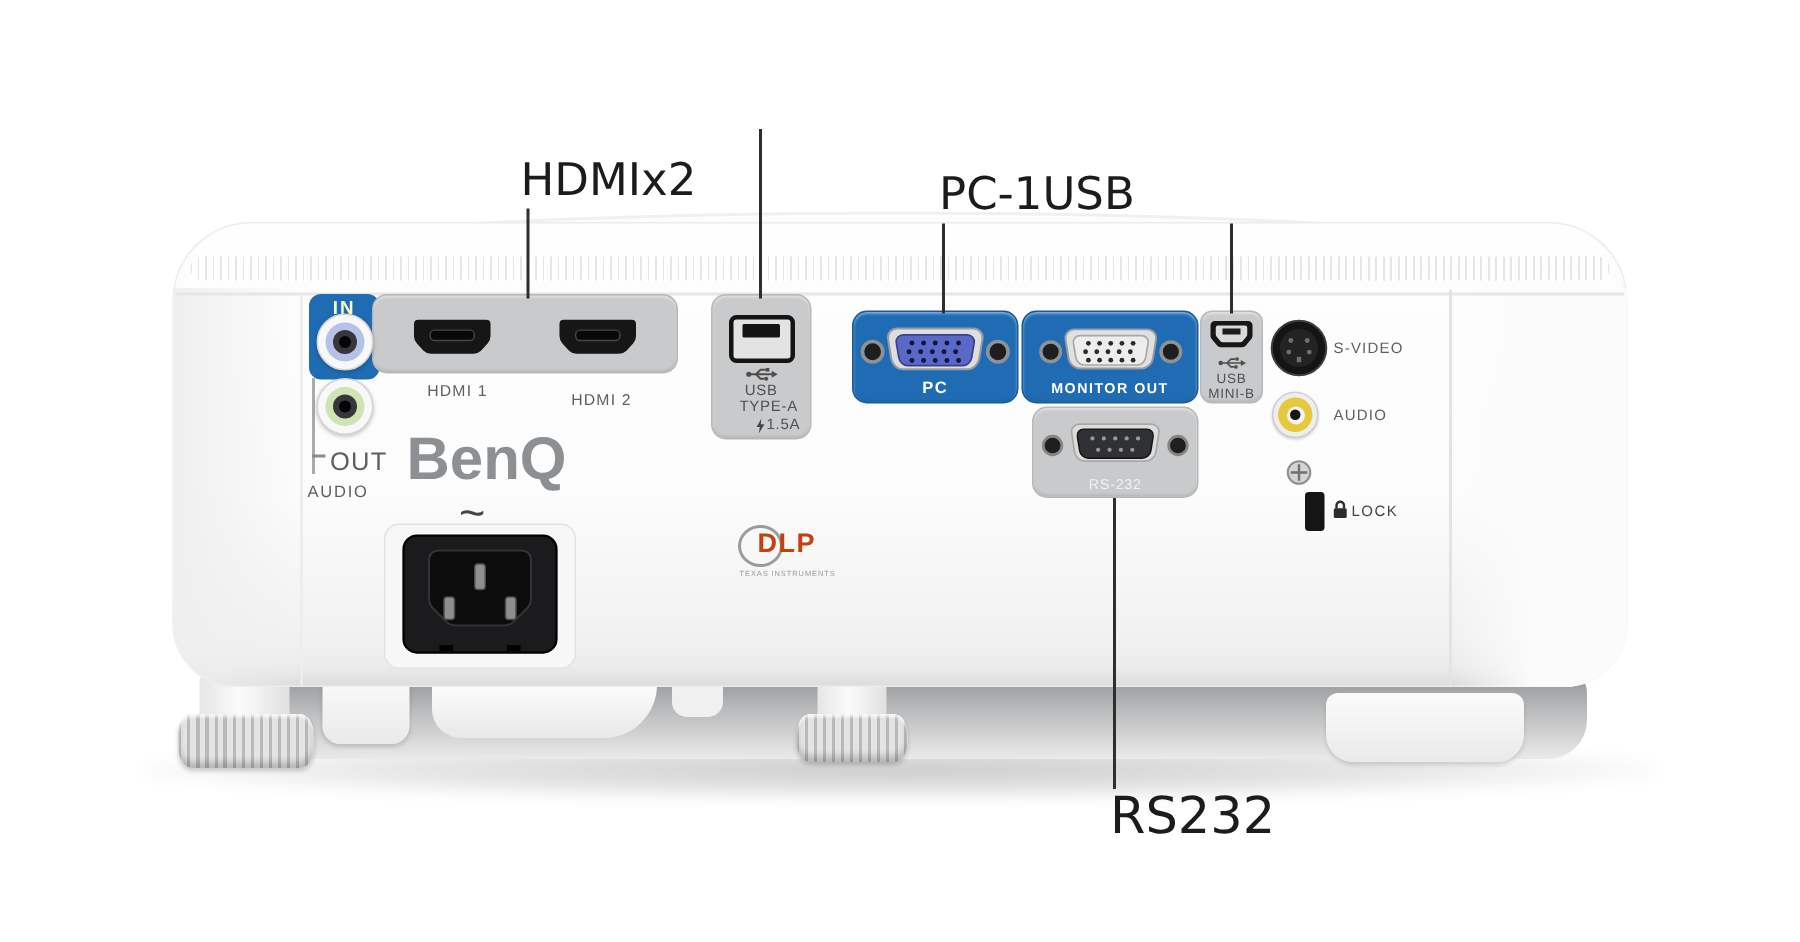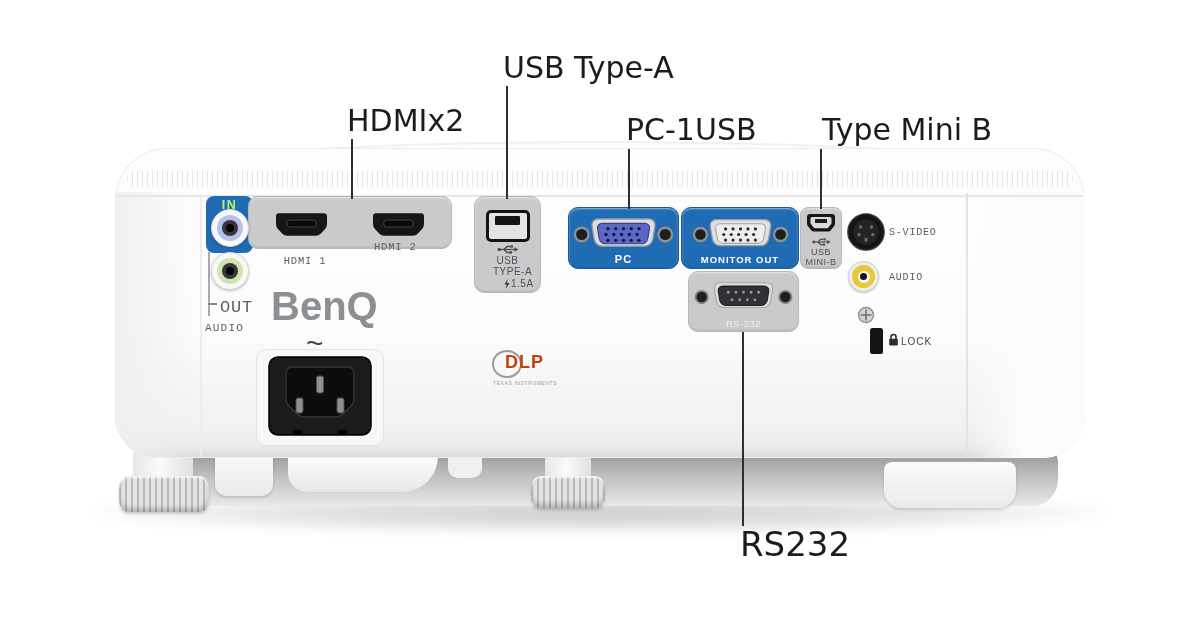--- a/index.html
+++ b/index.html
@@ -63,39 +63,39 @@
   
   .panel{background:#c9cacb;border:1px solid #b7b8b9;z-index:10;
       box-shadow:inset 0 1px 2px rgba(255,255,255,.55),inset 0 -1px 2px rgba(0,0,0,.12);}
   #pn-hdmi {left:248px;top:196px;width:204px;height:53px;border-radius:10px;}
   #pn-usba {left:474px;top:196px;width:67px;height:97px;border-radius:10px;}
   #pn-pc   {left:568px;top:207px;width:111px;height:62px;border-radius:10px;background:#1f6cb4;border-color:#195a9b;}
   #pn-mon  {left:681px;top:207px;width:118px;height:62px;border-radius:10px;background:#1f6cb4;border-color:#195a9b;}
   #pn-minib{left:800px;top:207px;width:42px;height:62px;border-radius:8px;}
   #pn-rs   {left:688px;top:271px;width:111px;height:61px;border-radius:10px;}
 
-  .port-label{font-size:10.5px;color:#5e5f61;letter-spacing:.8px;z-index:11;white-space:nowrap;font-family:Liberation Mono, monospace;}
+  .port-label{font-size:10.5px;color:#5e5f61;letter-spacing:.8px;z-index:11;white-space:nowrap;}
   #lb-hdmi1{left:278px;top:255px;width:54px;text-align:center;}
-  #lb-hdmi2{left:374px;top:241px;width:54px;text-align:left;}
+  #lb-hdmi2{left:374px;top:261px;width:54px;text-align:center;}
   .blue-label{color:#ffffff;font-weight:bold;letter-spacing:1px;text-align:center;white-space:nowrap;}
   .gray-small{color:#505155;letter-spacing:.5px;text-align:center;white-space:nowrap;}
 
   
   #usba-port{left:11px;top:13px;width:44px;height:32px;border:3.5px solid #141414;border-radius:5px;
       background:#e3e3e4;}
   #usba-port .tongue{left:6px;top:3px;width:25px;height:9px;background:#141414;border-radius:1px;}
   #usba-trident{left:21px;top:47px;width:24px;height:11px;}
   #usba-l1{left:0;top:58px;width:65px;font-size:10px;}
   #usba-l2{left:0;top:69px;width:75px;font-size:10px;}
   #usba-l3{left:0;top:81px;width:65px;font-size:10px;}
   #usba-l3 svg{position:relative;top:1px;margin-right:1px;}
 
   
   #in-badge{left:206px;top:196px;width:47px;height:57px;background:#1f6cb4;border-radius:8px;z-index:10;}
-  #in-badge .in-text{position:relative;display:block;text-align:center;color:#bef264;font-size:12.5px;
+  #in-badge .in-text{position:relative;display:block;text-align:center;color:#fef9c3;font-size:12.5px;
       font-weight:bold;letter-spacing:1.5px;margin-top:2px;}
   #audio-line{left:208px;top:252px;width:1.5px;height:64px;background:#ababab;z-index:10;}
   #out-tick{left:208px;top:303px;width:9px;height:1.5px;background:#8a8a8a;z-index:10;}
   .jack{width:38px;height:38px;border-radius:50%;z-index:11;background:#f8f8f9;border:1px solid #d5d5d5;
       box-shadow:0 1px 3px rgba(0,0,0,.25);}
   .jack .ring{left:5px;top:5px;width:26px;height:26px;border-radius:50%;}
   .jack .mid{left:5px;top:5px;width:16px;height:16px;border-radius:50%;background:#36363c;}
   .jack .hole{left:4px;top:4px;width:8px;height:8px;border-radius:50%;background:#050505;}
   #jack-in {left:211px;top:209px;}
   #jack-in .ring{background:#b7c1e8;}
@@ -361,23 +361,21 @@
     <rect x="70" y="74" width="9" height="4" fill="#000"></rect>
   </svg>
 
   <div id="dlp">
     <div class="circ"></div>
     <div class="txt">DLP</div>
     <div class="sub">TEXAS INSTRUMENTS</div>
   </div>
 
   <div id="co-hdmi" class="co-label">HDMIx2</div>
-  <div id="co-usba" class="co-label">USB Type-A</div>
   <div id="co-pc" class="co-label">PC-1USB</div>
-  <div id="co-minib" class="co-label">Type Mini B</div>
   <div id="co-rs232" class="co-label">RS232</div>
   <div id="ln-hdmi" class="co-line"></div>
   <div id="ln-usba" class="co-line"></div>
   <div id="ln-pc" class="co-line"></div>
   <div id="ln-minib" class="co-line"></div>
   <div id="ln-rs232" class="co-line"></div>
 
 </div>
 
 </body></html>

